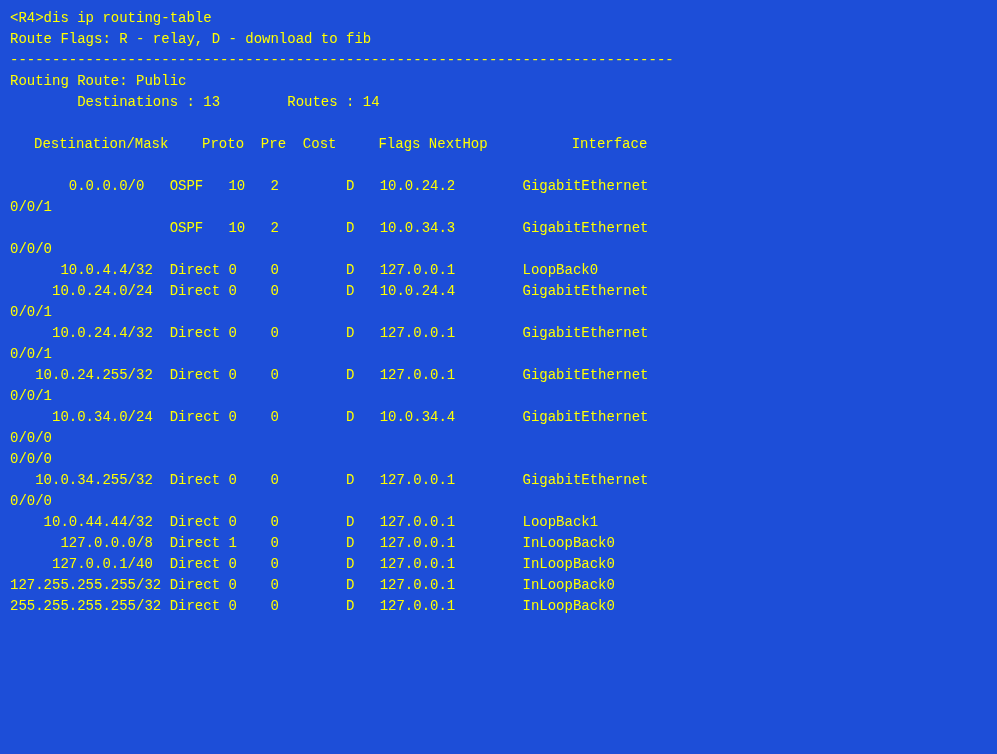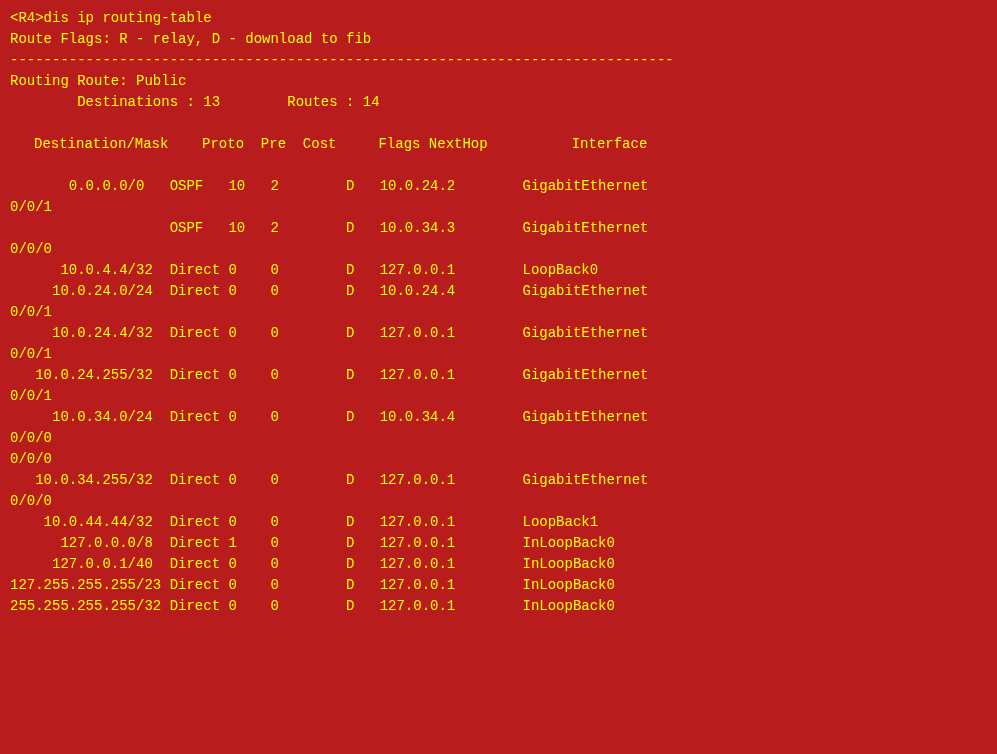--- a/index.html
+++ b/index.html
@@ -12,21 +12,21 @@
       background-color: #000000;
       font-family: 'Courier New', Courier, monospace;
       font-size: 14px;
       color: #ffff00;
       width: 997px;
       min-height: 754px;
       overflow: hidden;
     }
 
     .terminal {
-      background-color: #b91c1c;
+      background-color: #1d4ed8;
       padding: 8px 10px;
       width: 100%;
       min-height: 754px;
     }
 
     .line {
       white-space: pre;
       line-height: 1.5;
       color: #ffff00;
     }
@@ -66,16 +66,16 @@
       <div class="line">   10.0.24.255/32  Direct 0    0        D   127.0.0.1        GigabitEthernet</div>
       <div class="line">0/0/1</div>
       <div class="line">     10.0.34.0/24  Direct 0    0        D   10.0.34.4        GigabitEthernet</div>
       <div class="line">0/0/0</div>
       <div class="line">0/0/0</div>
       <div class="line">   10.0.34.255/32  Direct 0    0        D   127.0.0.1        GigabitEthernet</div>
       <div class="line">0/0/0</div>
       <div class="line">    10.0.44.44/32  Direct 0    0        D   127.0.0.1        LoopBack1</div>
       <div class="line">      127.0.0.0/8  Direct 1    0        D   127.0.0.1        InLoopBack0</div>
       <div class="line">     127.0.0.1/40  Direct 0    0        D   127.0.0.1        InLoopBack0</div>
-      <div class="line">127.255.255.255/23 Direct 0    0        D   127.0.0.1        InLoopBack0</div>
+      <div class="line">127.255.255.255/32 Direct 0    0        D   127.0.0.1        InLoopBack0</div>
       <div class="line">255.255.255.255/32 Direct 0    0        D   127.0.0.1        InLoopBack0</div>
     </div>
 </div>
 
 </body></html>

